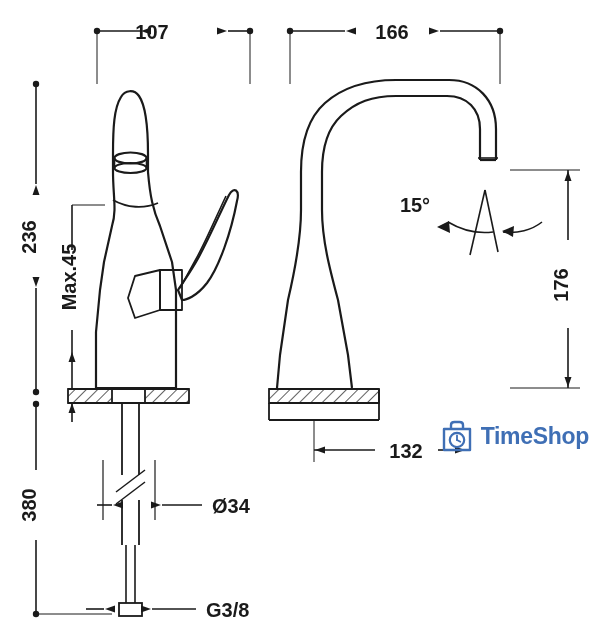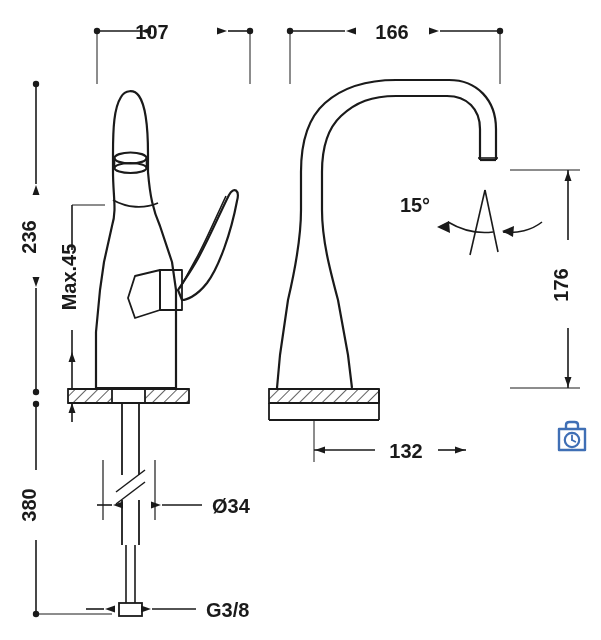--- a/index.html
+++ b/index.html
@@ -259,15 +259,16 @@
   </svg>
 
   <div class="logo-wrap">
     <svg width="34" height="34" viewBox="0 0 34 34">
       <path d="M4 10 L30 10 L30 31 L4 31 Z" fill="none" stroke="#3f6fb5" stroke-width="2.4" stroke-linejoin="round"></path>
       <path d="M11 10 L11 6 C11 4 12.5 3 14.5 3 L19.5 3 C21.5 3 23 4 23 6 L23 10" fill="none" stroke="#3f6fb5" stroke-width="2.4" stroke-linejoin="round"></path>
       <circle cx="17" cy="21" r="7.2" fill="#ffffff" stroke="#3f6fb5" stroke-width="2.2"></circle>
       <line x1="17" y1="21" x2="17" y2="16.5" stroke="#3f6fb5" stroke-width="1.8" stroke-linecap="round"></line>
       <line x1="17" y1="21" x2="20.3" y2="22.7" stroke="#3f6fb5" stroke-width="1.8" stroke-linecap="round"></line>
     </svg>
+    <span class="logo-text">TimeShop</span>
   </div>
 
 </div>
 
 </body></html>

